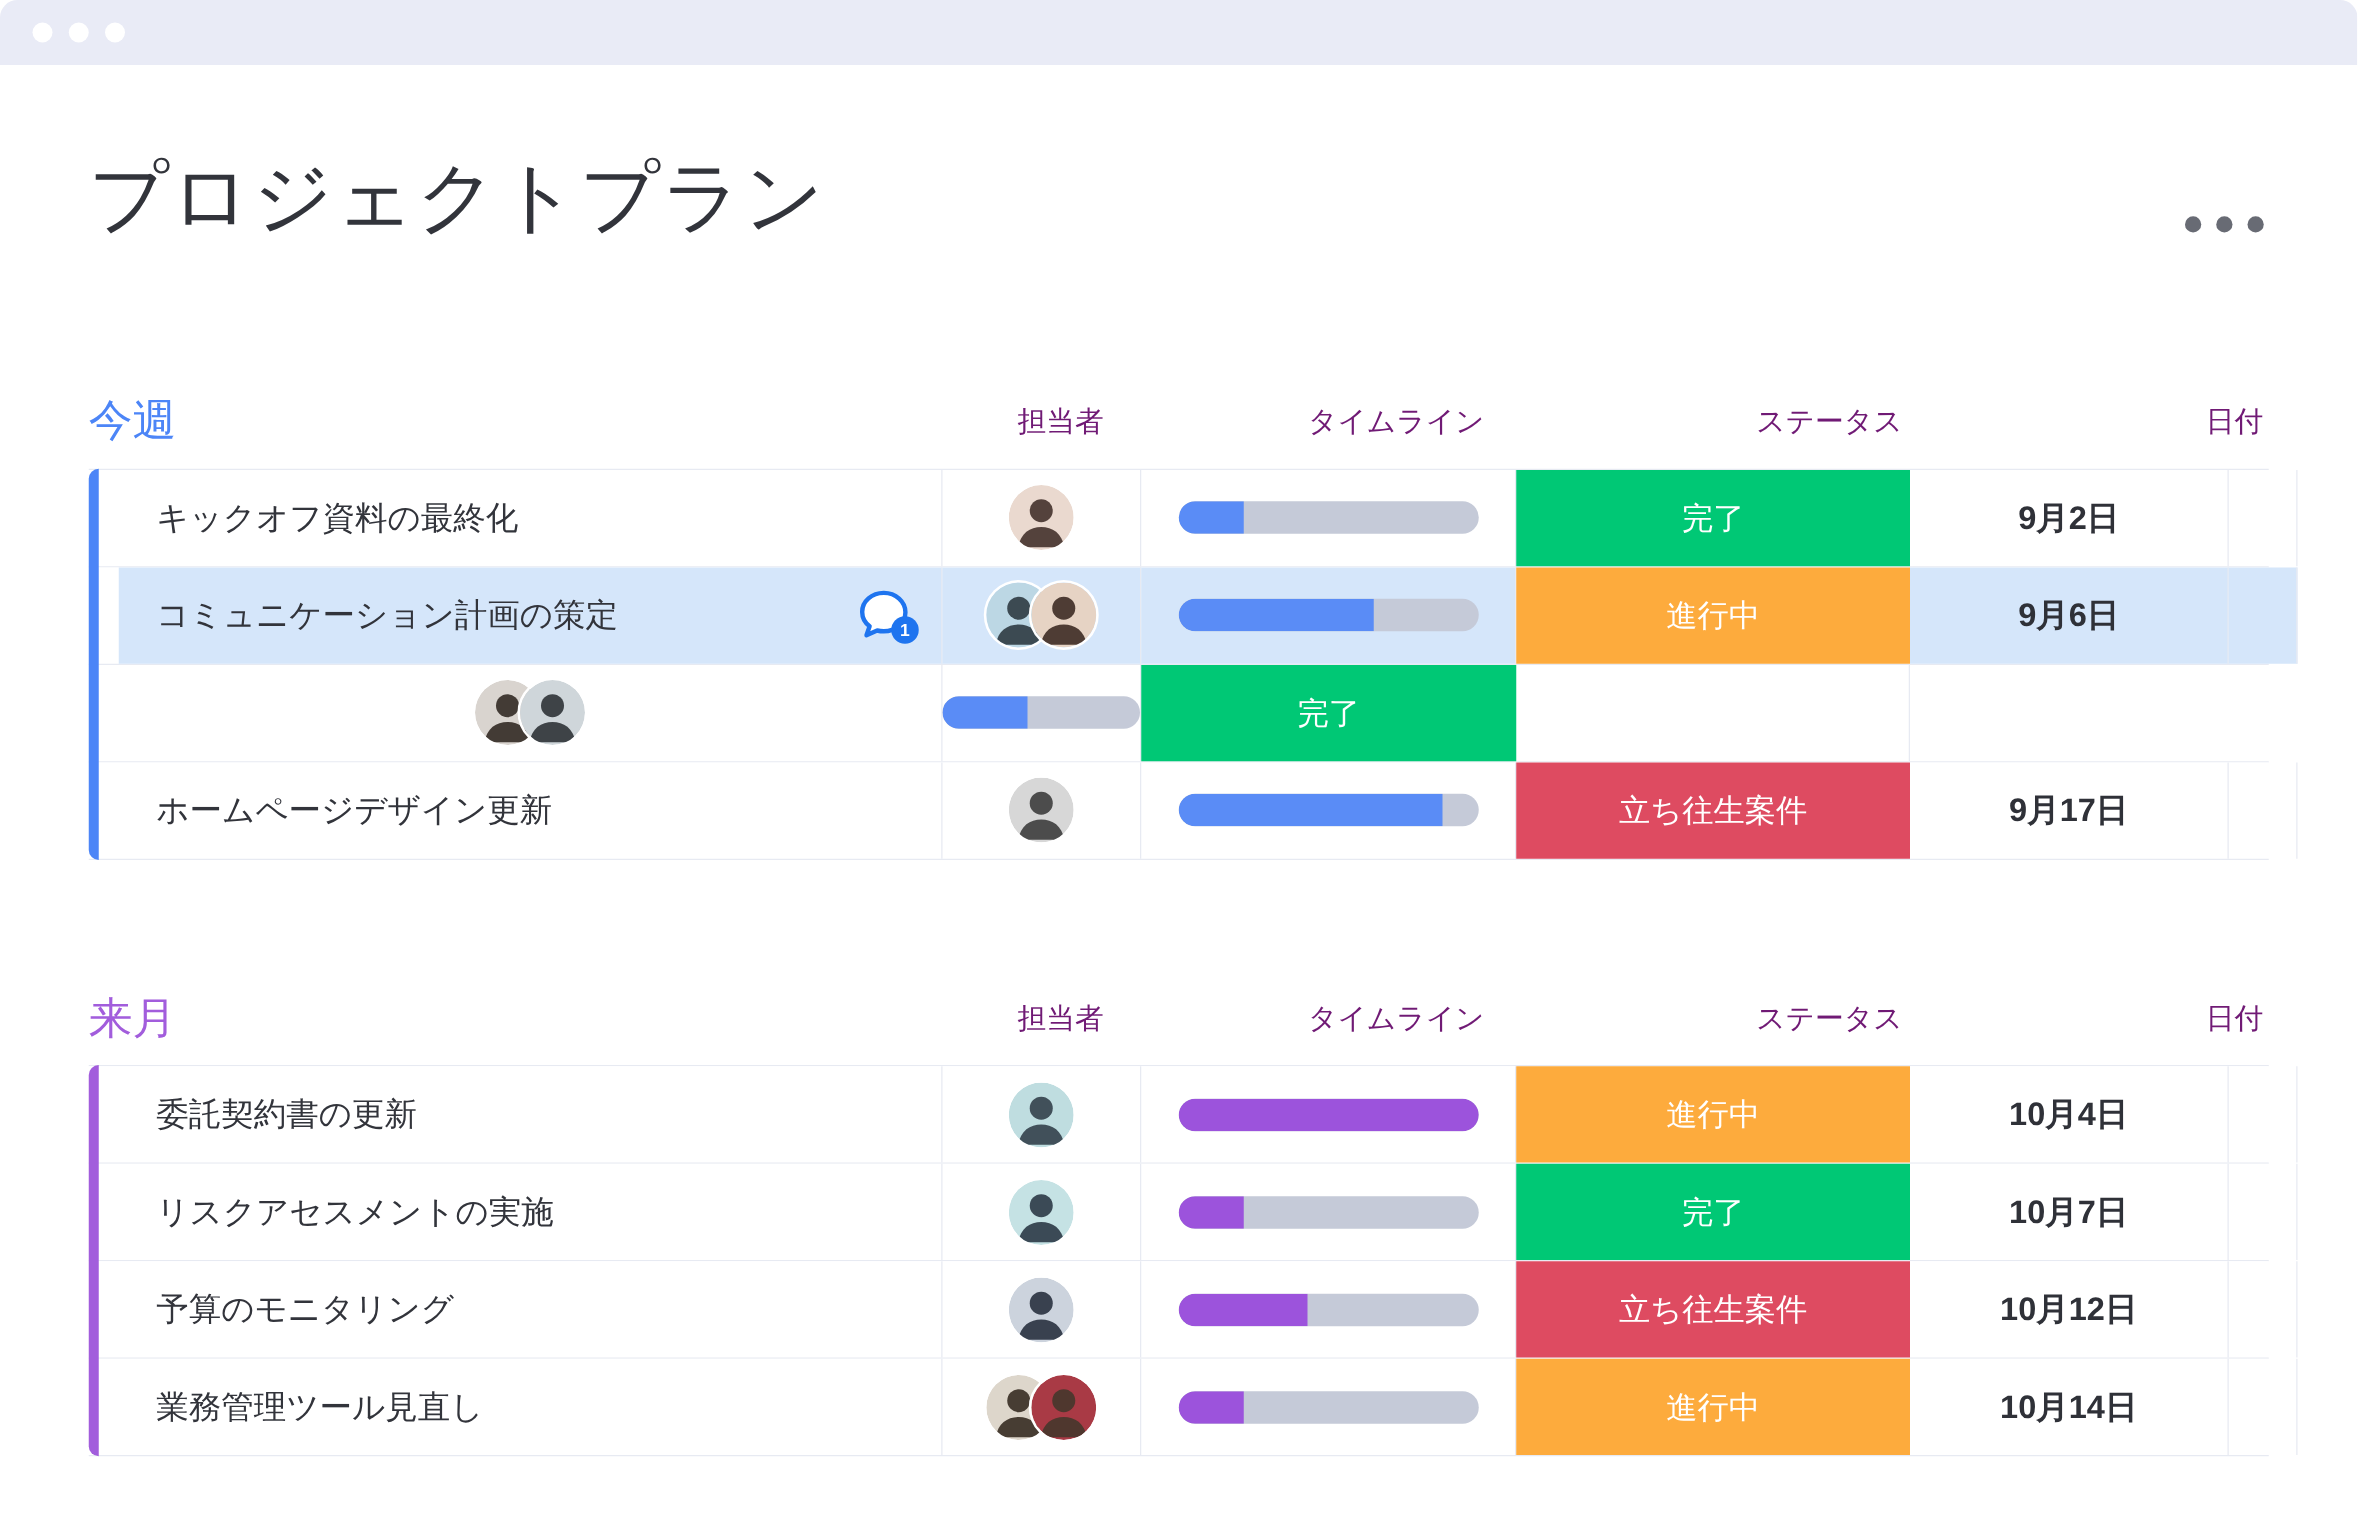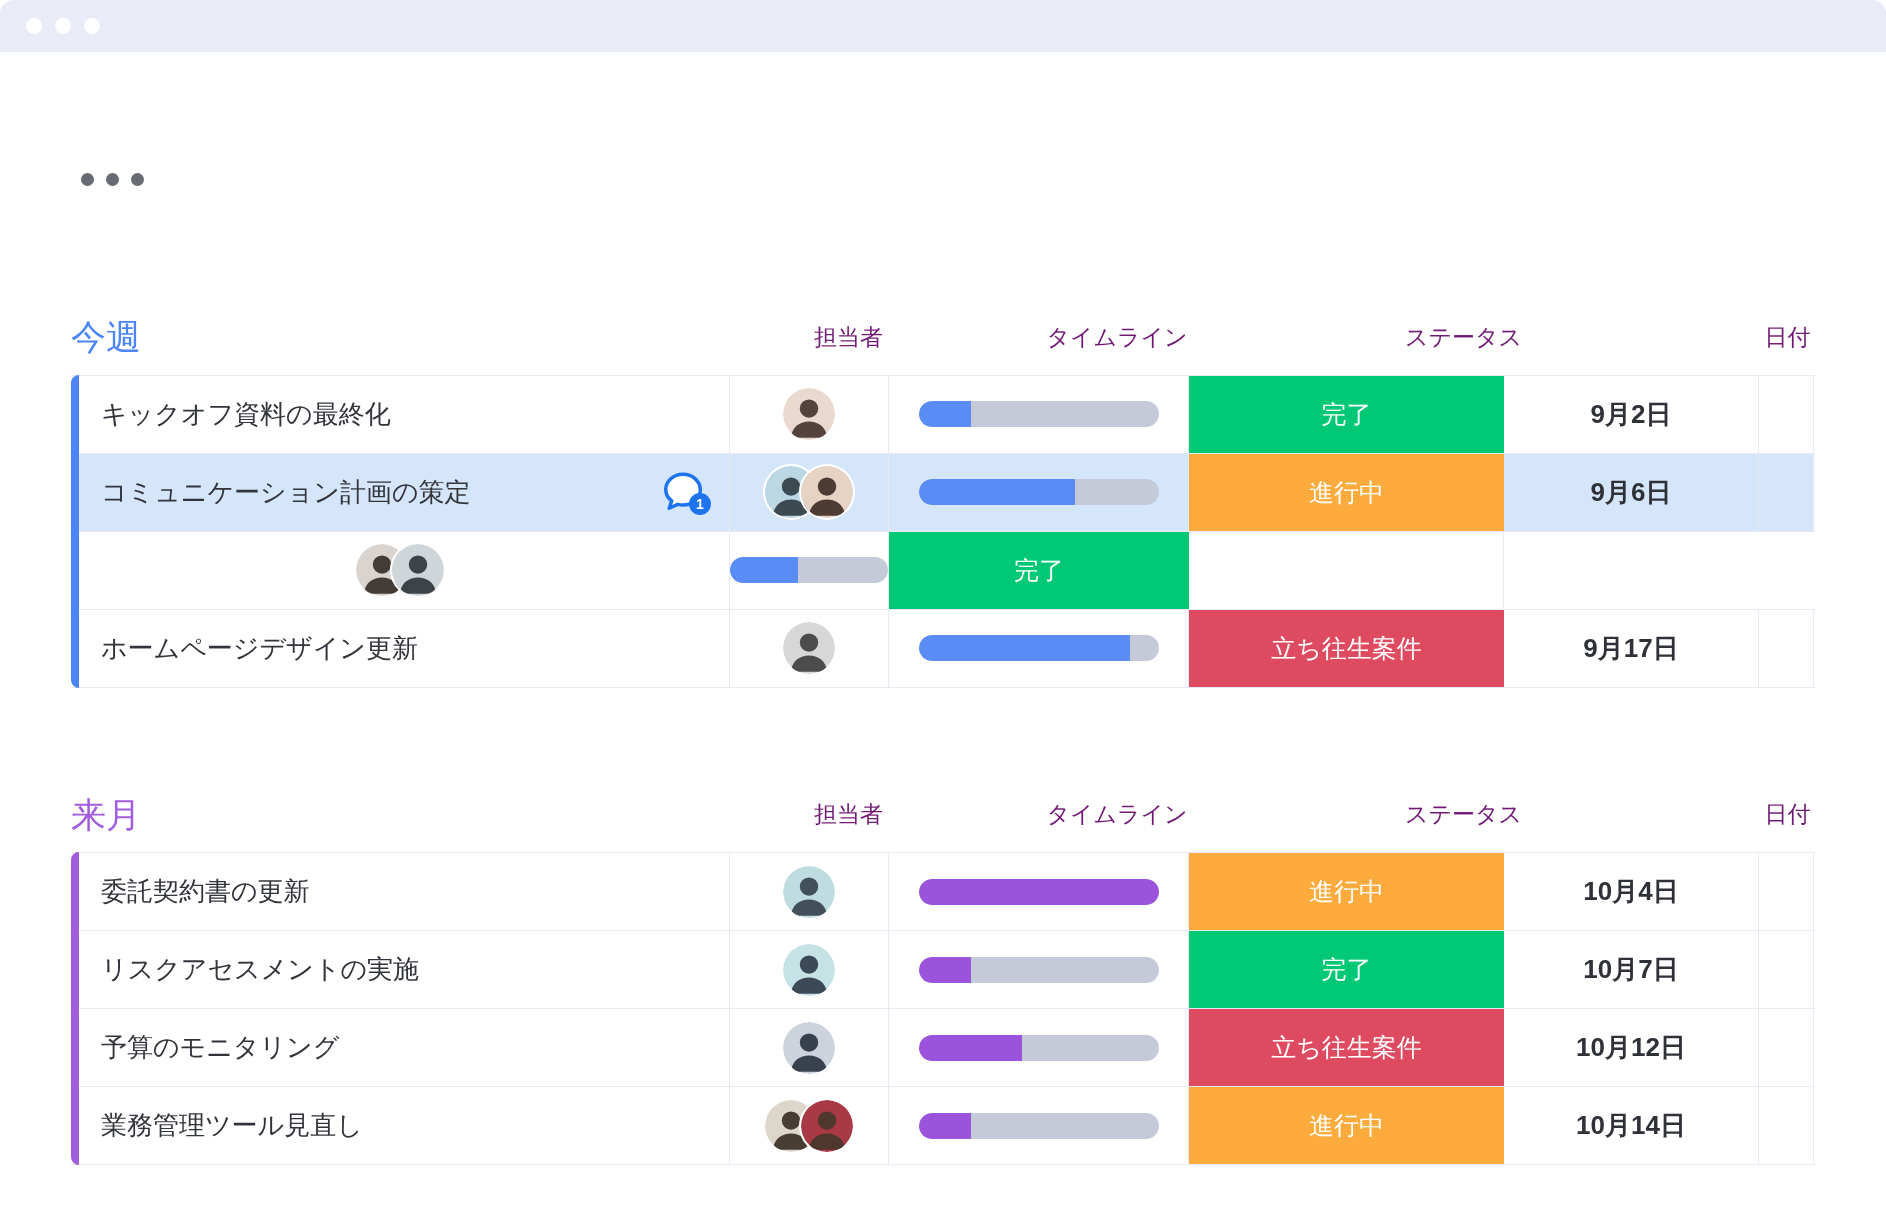--- a/index.html
+++ b/index.html
@@ -68,20 +68,21 @@
   .group-strip {
     position: absolute; left: 0; top: -1px; bottom: 0; width: 8px;
     border-radius: 8px 0 0 8px; z-index: 2;
   }
   .row {
     display: grid;
     grid-template-columns: 659px 159px 300px 315px 255px 55px;
     height: 78px;
     border-bottom: 1px solid #e7eaf2;
     background: #ffffff;
+    padding-left: 24px;
   }
   .row.highlighted .cell:not(.status-cell) { background: #d5e6fa; }
   .cell { display: flex; align-items: center; justify-content: center; border-right: 1px solid #e7eaf2; }
   .name-cell { justify-content: flex-start; padding-left: 30px; }
   .task-label { font-size: 26px; color: #32343b; }
   .chat-wrap { position: relative; margin-left: auto; margin-right: 22px; width: 50px; height: 50px; cursor: pointer; }
   .chat-badge {
     position: absolute; right: -4px; bottom: 2px;
     width: 22px; height: 22px; border-radius: 50%;
     color: #ffffff; font-size: 14px; font-weight: 700;
@@ -117,20 +118,21 @@
 
 <div class="window">
   <div class="titlebar">
     <span class="dot"></span>
     <span class="dot"></span>
     <span class="dot"></span>
   </div>
 
   <div class="page">
     <div class="page-header">
+      <h1 class="board-title">プロジェクトプラン</h1>
       <div class="menu-dots">
         <i></i>
           <i></i>
           <i></i>
       </div>
     </div>
     <div id="groups">
         <section class="group">
           <div class="group-header">
             <div><span class="group-title" style="color: rgb(76, 133, 247);">今週</span></div>

